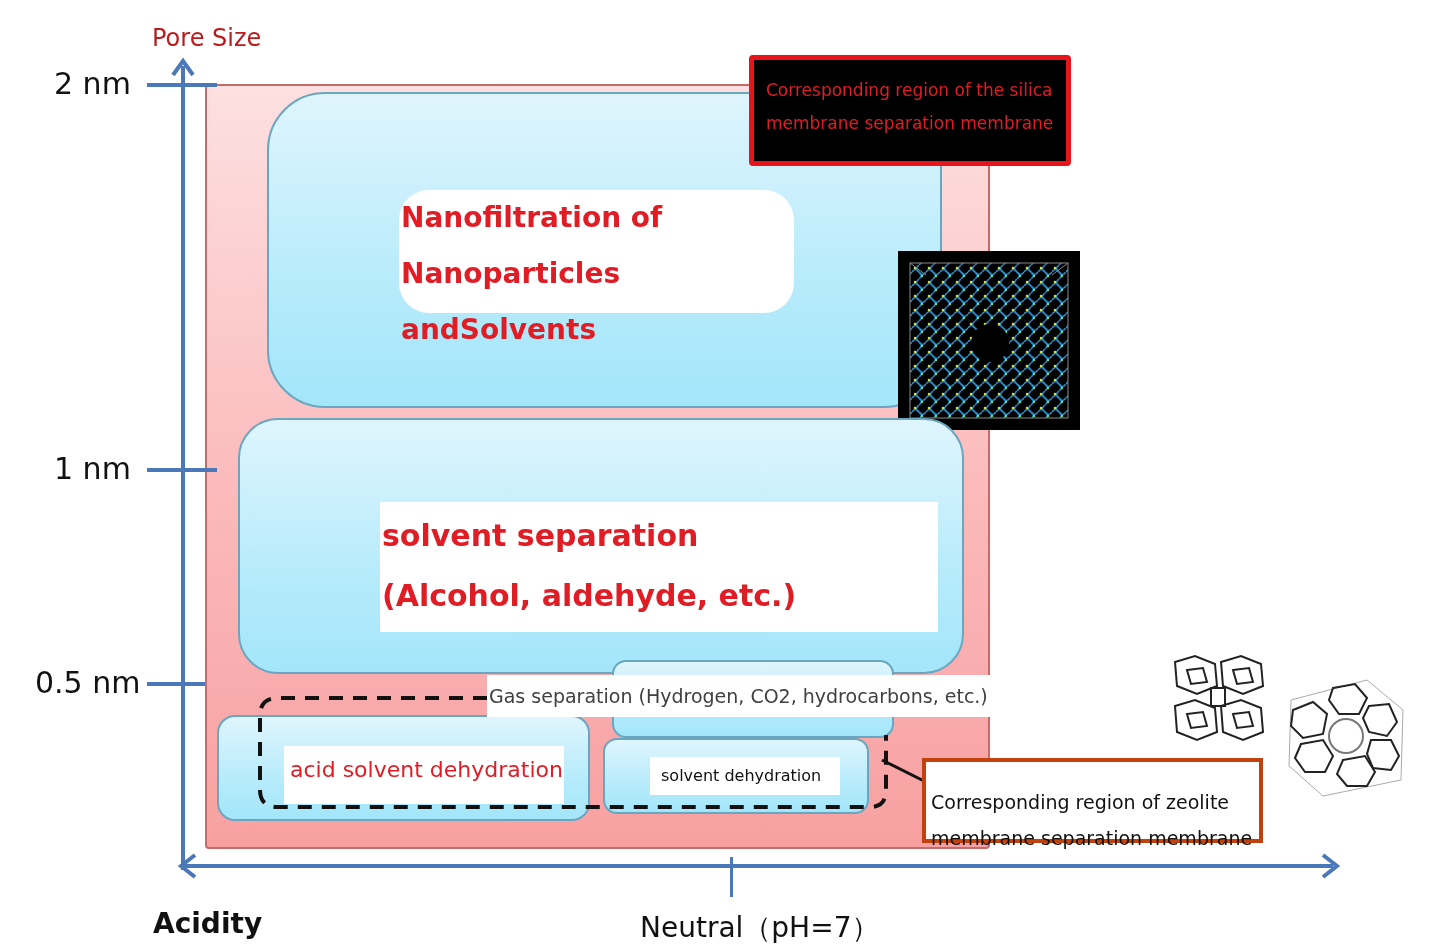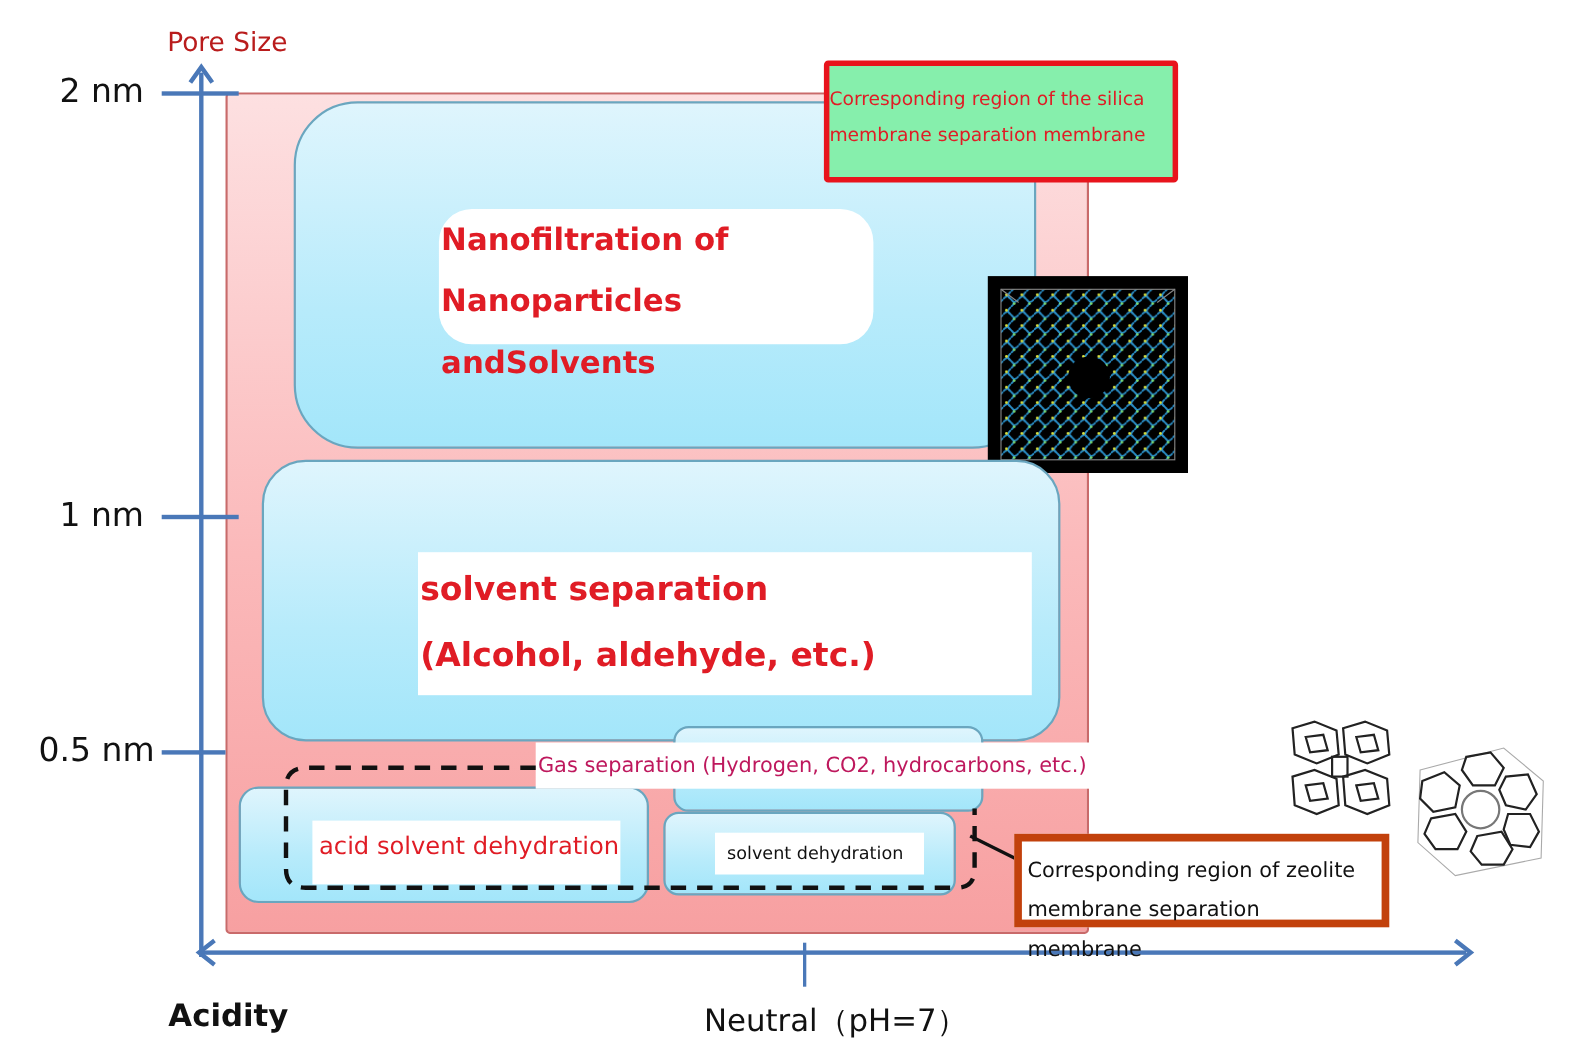--- a/index.html
+++ b/index.html
@@ -17,28 +17,28 @@
   .xlabel { font-size: 28px; font-weight: bold; color: #111; }
 
   
   .pink-region { left: 205px; top: 84px; width: 785px; height: 765px;
     background: linear-gradient(to bottom, #fde0e1 0%, #fbb9ba 55%, #f7a0a1 100%);
     border: 2px solid #c96a6a; border-radius: 4px; box-sizing: border-box; }
   .blue-box { background: linear-gradient(to bottom, #dff5fd 0%, #b7ebfb 60%, #a3e6fa 100%);
     border: 2px solid #6aa6bf; box-sizing: border-box; }
   .label-white { background: #ffffff; }
   .red-text { color: #e01c25; font-weight: bold; }
-  .blue-text { color: #be185d; }
+  .blue-text { color: #404040; }
 
   .silica-box { left: 749px; top: 55px; width: 322px; height: 111px; border: 5px solid #e8141c;
-    border-radius: 4px; background: #86efac; box-sizing: border-box; padding: 14px 0; }
+    border-radius: 4px; background: #000000; box-sizing: border-box; padding: 14px 12px; }
   .silica-box span { display: block; font-size: 17px; color: #e01c25; line-height: 33px; }
 
-  .zeolite-box { left: 922px; top: 758px; width: 341px; height: 85px; border: 7px solid #c2410c;
-    background: #fff; box-sizing: border-box; padding: 8px 5px; }
+  .zeolite-box { left: 922px; top: 758px; width: 341px; height: 85px; border: 4px solid #c2410c;
+    background: #fff; box-sizing: border-box; padding: 22px 5px; }
   .zeolite-box span { display: block; font-size: 19px; color: #111; line-height: 36px; }
 
   .silica-image { left: 898px; top: 251px; width: 182px; height: 179px; background: #000; }
 </style>
 </head>
 <body>
 
 <div class="abs ptitle" style="left:152px; top:24px;">Pore Size</div>
 
 <div class="abs pink-region"></div>

